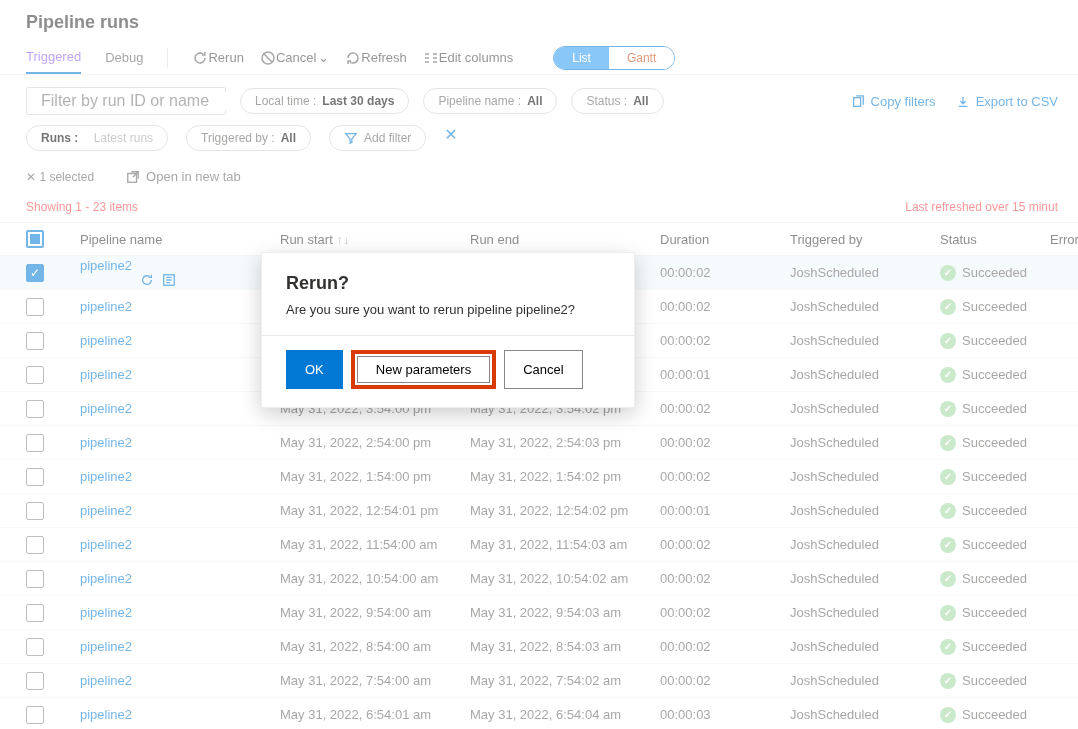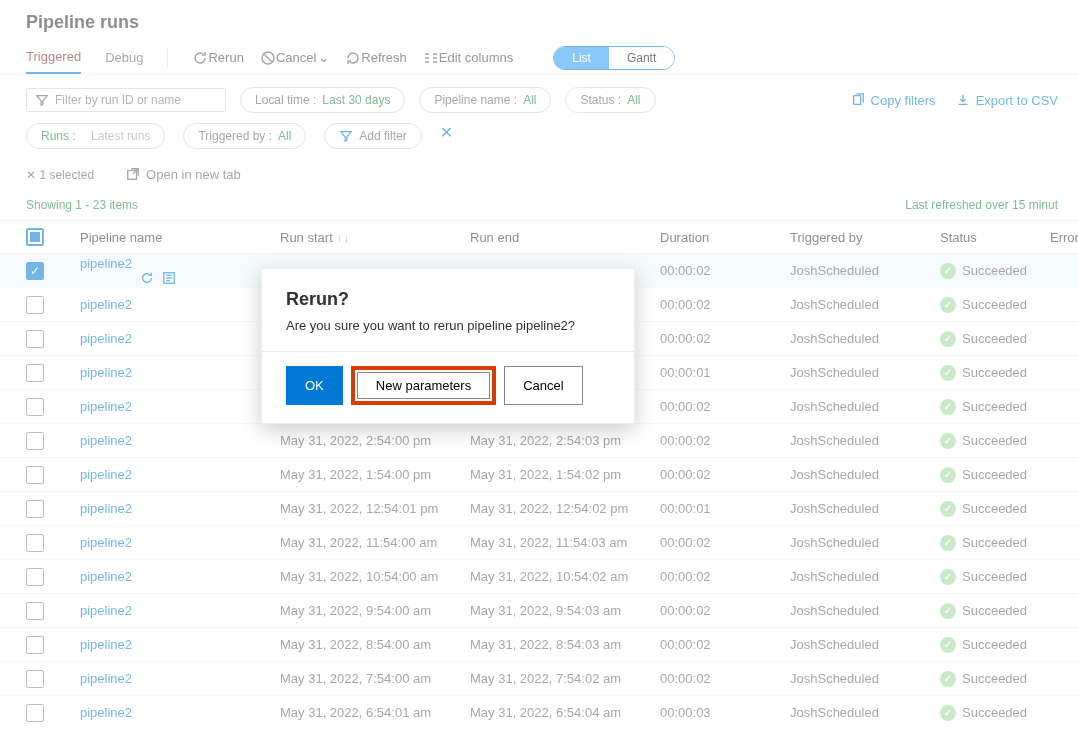--- a/index.html
+++ b/index.html
@@ -1,55 +1,55 @@
 <!DOCTYPE html>
 <html><head>
 <meta charset="utf-8">
 <style>
 *{margin:0;padding:0;box-sizing:border-box;font-family:"Segoe UI",Arial,sans-serif}
 body{background:#fff;color:#323130;font-size:13px;width:1078px;height:729px;overflow:hidden;position:relative}
 .page-title{font-size:18px;font-weight:700;color:#323130;padding:12px 20px 8px 26px}
 .tabs{display:flex;align-items:center;padding:0 20px 0 26px;border-bottom:1px solid #edebe9}
 .tab{padding:8px 0;margin-right:24px;color:#605e5c;cursor:pointer;font-size:13px}
-.tab.active{color:#7f1d1d;border-bottom:2px solid #0078d4}
+.tab.active{color:#8b5cf6;border-bottom:2px solid #0078d4}
 .vdiv{width:1px;height:20px;background:#e1dfdd;margin:0 16px 0 0}
 .toolbar-btn{display:inline-flex;align-items:center;gap:0;padding:6px 8px;color:#404040;cursor:pointer;font-size:13px;background:none;border:none}
 .toolbar-btn svg{width:16px;height:16px}
 .chev{margin-left:2px}
 .view-toggle{display:inline-flex;border:1px solid #0078d4;border-radius:16px;overflow:hidden;margin-left:32px}
 .view-toggle span{padding:4px 18px;font-size:12px;cursor:pointer}
 .view-toggle .on{background:#2899f5;color:#fff}
-.view-toggle .off{color:#000000;background:#fff}
+.view-toggle .off{color:#c2410c;background:#fff}
 .filters{display:flex;align-items:center;flex-wrap:wrap;padding:12px 20px 0 26px;gap:14px}
 .filters-right{margin-left:auto;display:flex;align-items:center;gap:20px;color:#0078d4}
 .pill{border:1px solid #d2d0ce;border-radius:16px;padding:5px 14px;font-size:12px;color:#605e5c;display:inline-flex;align-items:center;gap:6px;cursor:pointer;background:#fff}
-.pill b{font-weight:400;color:#15803d}
+.pill b{font-weight:700;color:#000000}
 .searchbox{border:1px solid #d2d0ce;border-radius:2px;padding:4px 8px;width:200px;display:flex;align-items:center;gap:6px;color:#605e5c}
-.searchbox input{border:none;outline:none;font-size:12px;flex:1;color:#000000}
-.link{color:#0078d4;cursor:pointer;display:inline-flex;align-items:flex-start;gap:6px;font-size:13px}
+.searchbox input{border:none;outline:none;font-size:16px;flex:1;color:#000000}
+.link{color:#0078d4;cursor:pointer;display:inline-flex;align-items:flex-end;gap:6px;font-size:13px}
 .filters2{display:flex;padding:10px 20px 10px 26px;gap:18px}
 .selbar{display:flex;align-items:center;padding:8px 20px 8px 26px;gap:32px;color:#605e5c;font-size:12px}
-.showing{display:flex;justify-content:space-between;padding:8px 20px 8px 26px;color:#15803d;font-size:12px}
+.showing{display:flex;justify-content:space-between;padding:8px 20px 8px 26px;color:#ef4444;font-size:12px}
 .tbl{width:100%}
 .thead,.trow{display:grid;grid-template-columns:54px 200px 190px 190px 130px 150px 110px 54px;align-items:center;height:34px;border-bottom:1px solid #f3f2f1;padding:0 0 0 26px}
 .thead{color:#323130;font-weight:400;font-size:13px;border-top:1px solid #edebe9;border-bottom:1px solid #edebe9}
 .trow{color:#605e5c;font-size:13px}
 .trow.sel{background:#edf6fc}
 .pname{color:#0078d4;cursor:pointer}
 .chk{width:18px;height:18px;border:1px solid #8a8886;border-radius:2px;display:inline-flex;align-items:center;justify-content:center;background:#fff}
 .chk.hdr{border:2px solid #0078d4}
 .chk.hdr::after{content:"";width:10px;height:10px;background:#0078d4}
 .chk.on{background:#0078d4;border-color:#0078d4}
 .chk.on::after{content:"✓";color:#fff;font-size:12px}
 .status{display:inline-flex;align-items:center;gap:6px}
 .ok-icon{width:16px;height:16px;border-radius:50%;background:#9fd89f;display:inline-flex;align-items:center;justify-content:center}
 .ok-icon::after{content:"✓";color:#fff;font-size:10px;font-weight:bold}
 .rowicons{display:flex;gap:8px;color:#0078d4}
 .overlay{position:absolute;inset:0;background:rgba(255,255,255,.45)}
-.dialog{position:absolute;left:261px;top:268px;width:374px;background:#fff;box-shadow:0 6px 20px rgba(0,0,0,.2);border:1px solid #eee}
+.dialog{position:absolute;left:261px;top:252px;width:374px;background:#fff;box-shadow:0 6px 20px rgba(0,0,0,.2);border:1px solid #eee}
 .dialog h3{font-size:18px;font-weight:600;padding:20px 24px 8px}
 .dialog p{padding:0 24px 18px;color:#323130;font-size:13px}
 .dlg-btns{display:flex;gap:8px;justify-content:flex-start;padding:0 24px 18px;border-top:1px solid #edebe9;padding-top:14px}
 .btn{padding:5px 18px;font-size:13px;border:1px solid #8a8886;background:#fff;cursor:pointer}
 .btn.primary{background:#0078d4;color:#fff;border-color:#0078d4}
 .hl{border:4px solid #d83b01;padding:2px}
 svg{stroke:#605e5c;fill:none;stroke-width:1.5}
 .tiny{color:#a19f9d}
 </style>
 </head>

